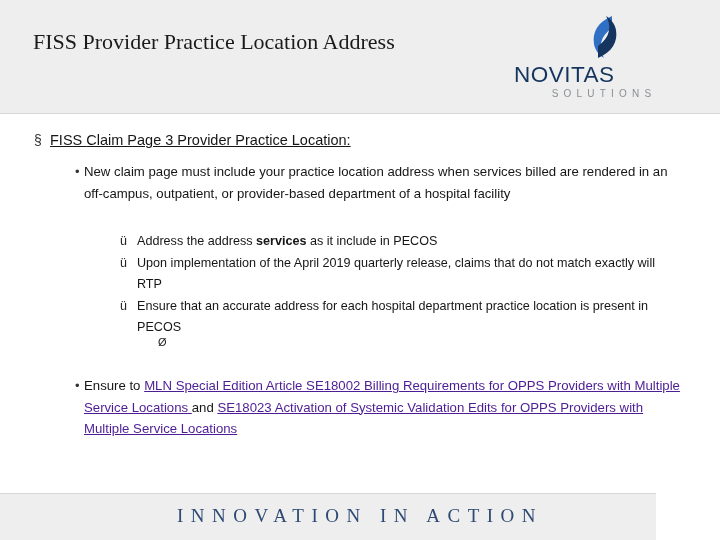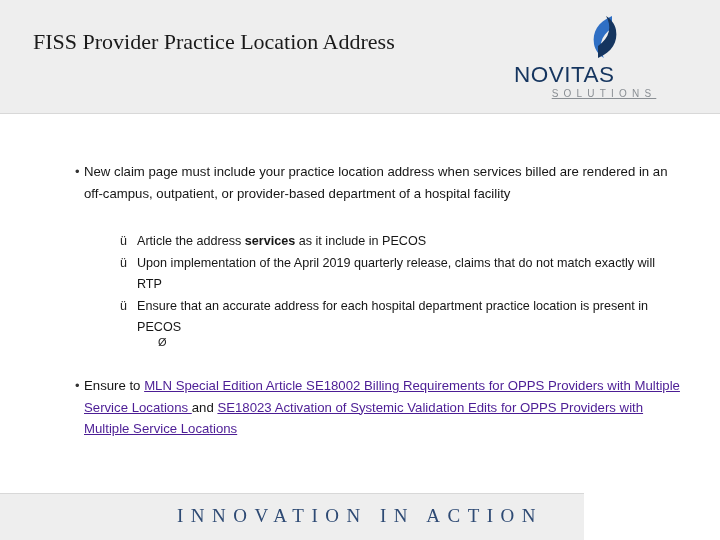--- a/index.html
+++ b/index.html
@@ -70,21 +70,20 @@
   .logo-sub {
     position: absolute;
     left: 0;
     top: 74px;
     width: 180px;
     text-align: center;
     font-family: "Liberation Sans", sans-serif;
     font-size: 10px;
     letter-spacing: 5.2px;
     color: #8a8f94;
-    text-decoration: underline;
   }
 
   
   .body {
     position: absolute;
     left: 0;
     top: 113px;
     width: 720px;
     height: 380px;
   }
@@ -175,21 +174,21 @@
     color: #4c1d95;
     text-decoration: underline;
   }
   .bold { font-weight: bold; }
 
   
   .footer {
     position: absolute;
     left: 0;
     top: 493px;
-    width: 584px;
+    width: 656px;
     height: 47px;
     background: #eeeeee;
     border-top: 1px solid #d8d8d8;
   }
   .footer-text {
     position: absolute;
     left: 0;
     top: 11px;
     width: 720px;
     text-align: center;
@@ -212,30 +211,33 @@
         <path d="M30 2 C16 8, 10 18, 12 30 C13 36, 17 41, 22 44 C16 34, 18 22, 30 14 Z" fill="#2f6fc4"></path>
         <path d="M16 44 C30 38, 36 28, 34 16 C33 10, 29 5, 24 2 C30 12, 28 24, 16 32 Z" fill="#15355f"></path>
       </svg>
       <div class="logo-word">NOVITAS</div>
       <div class="logo-sub">SOLUTIONS</div>
     </div>
   </div>
 
   <div class="body">
 
+    <div class="lvl1">
+      <span class="bullet-sq">§</span><span class="u">FISS </span><span class="u">Claim Page 3 Provider Practice Location:</span>
+    </div>
 
     <div class="lvl2 b1">
       <span class="dot">•</span>
       <span class="txt">New claim page must include your practice location address when services billed are rendered in an off-campus, outpatient, or provider-based department of a hospital facility</span>
     </div>
 
     <div class="lvl3">
       <div class="row">
         <span class="check">ü</span>
-        <span>Article the address </span><span class="bold">services</span><span> as it include in PECOS</span>
+        <span>Address the address </span><span class="bold">services</span><span> as it include in PECOS</span>
       </div>
       <div class="row">
         <span class="check">ü</span>
         <span>Upon implementation of the April 2019 quarterly release, claims that do not match exactly will RTP</span>
       </div>
       <div class="row">
         <span class="check">ü</span>
         <span>Ensure that an accurate address for each hospital department practice location is present in PECOS</span>
       </div>
     </div>

